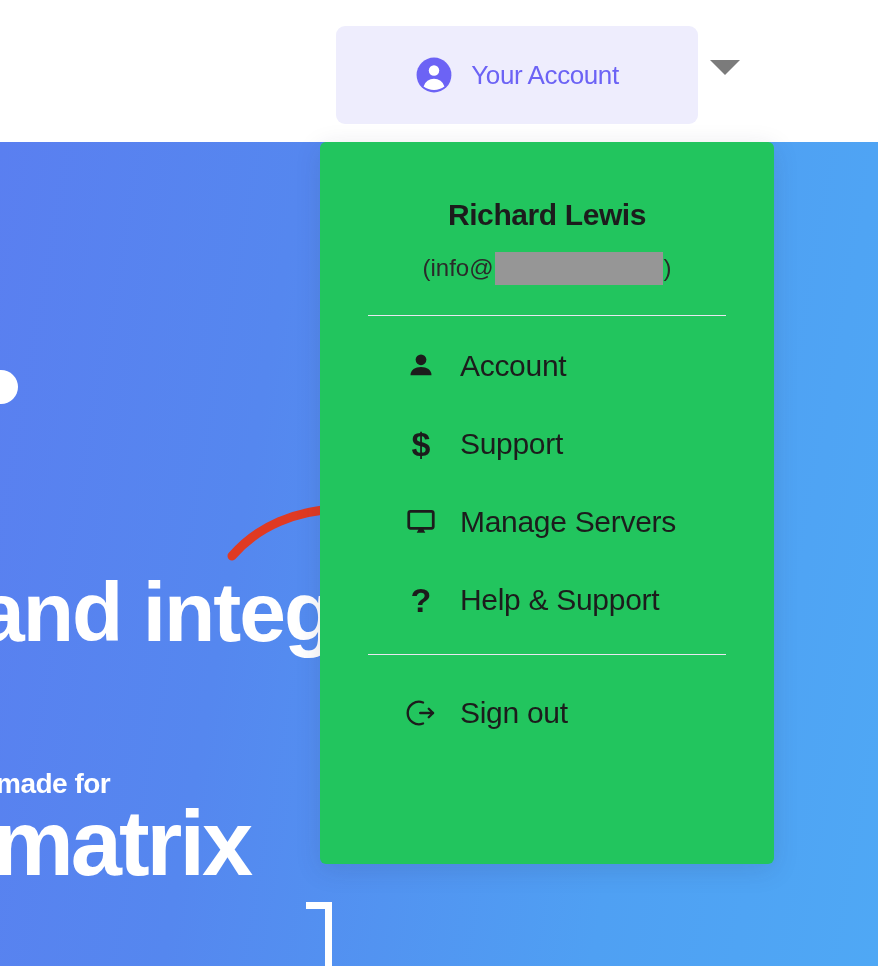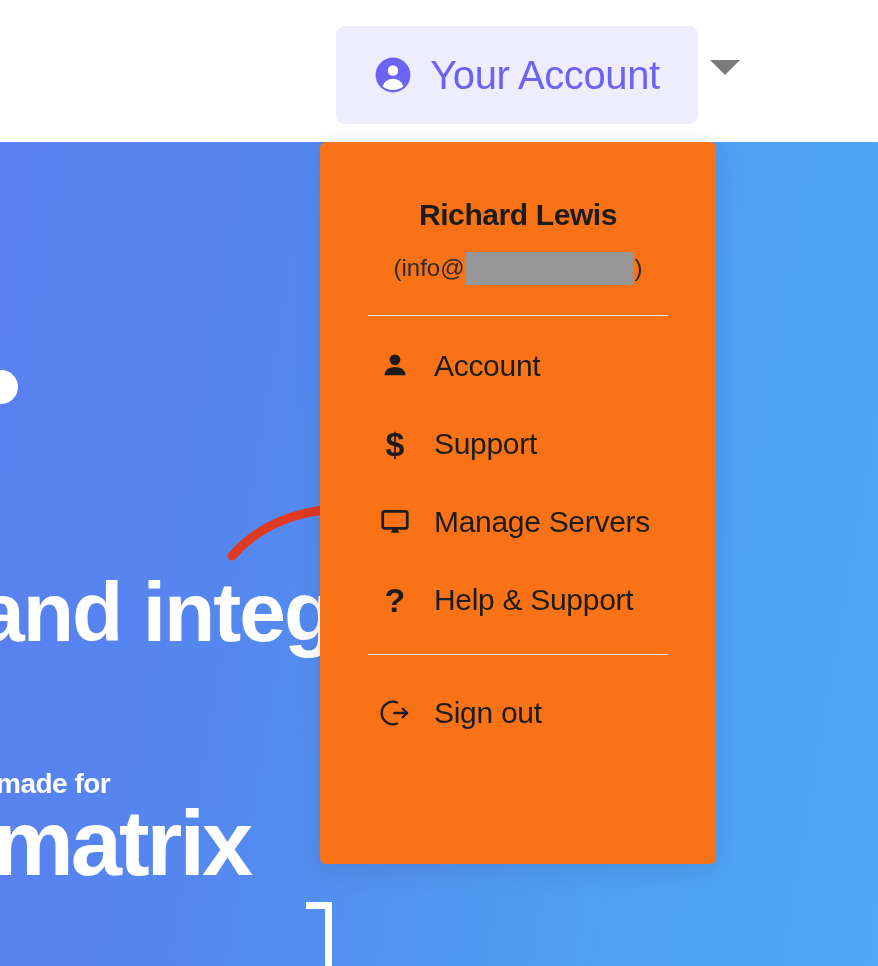--- a/index.html
+++ b/index.html
@@ -104,44 +104,44 @@
     gap: 18px;
     box-sizing: border-box;
   }
   #account-button .avatar-icon {
     width: 38px;
     height: 38px;
     flex: 0 0 auto;
     display: block;
   }
   #account-button .btn-label {
-    font-size: 40px;
+    font-size: 26px;
     color: #6c63f5;
     font-weight: 400;
     letter-spacing: -0.4px;
   }
   #account-caret {
     position: absolute;
     left: 710px;
     top: 60px;
     width: 0;
     height: 0;
     border-left: 15px solid transparent;
     border-right: 15px solid transparent;
     border-top: 15px solid #7b7b7b;
   }
 
   
   #dropdown-panel {
     position: absolute;
     left: 320px;
     top: 142px;
-    width: 396px;
+    width: 454px;
     height: 722px;
-    background: #f97316;
+    background: #22c55e;
     border-radius: 6px;
     box-shadow: 0 6px 26px rgba(40, 40, 80, 0.13);
     box-sizing: border-box;
     overflow: hidden;
   }
   #user-name {
     text-align: center;
     font-size: 30px;
     font-weight: 700;
     color: #1c1c1c;
@@ -169,21 +169,21 @@
     background: #e8e8f0;
     margin: 30px 48px 0 48px;
   }
   #menu-list {
     margin-top: 26px;
   }
   .menu-item {
     display: flex;
     align-items: center;
     height: 48px;
-    padding-left: 58px;
+    padding-left: 84px;
     margin-bottom: 30px;
     box-sizing: border-box;
   }
   .menu-item .menu-icon {
     width: 34px;
     height: 34px;
     flex: 0 0 34px;
     display: flex;
     align-items: center;
     justify-content: center;

